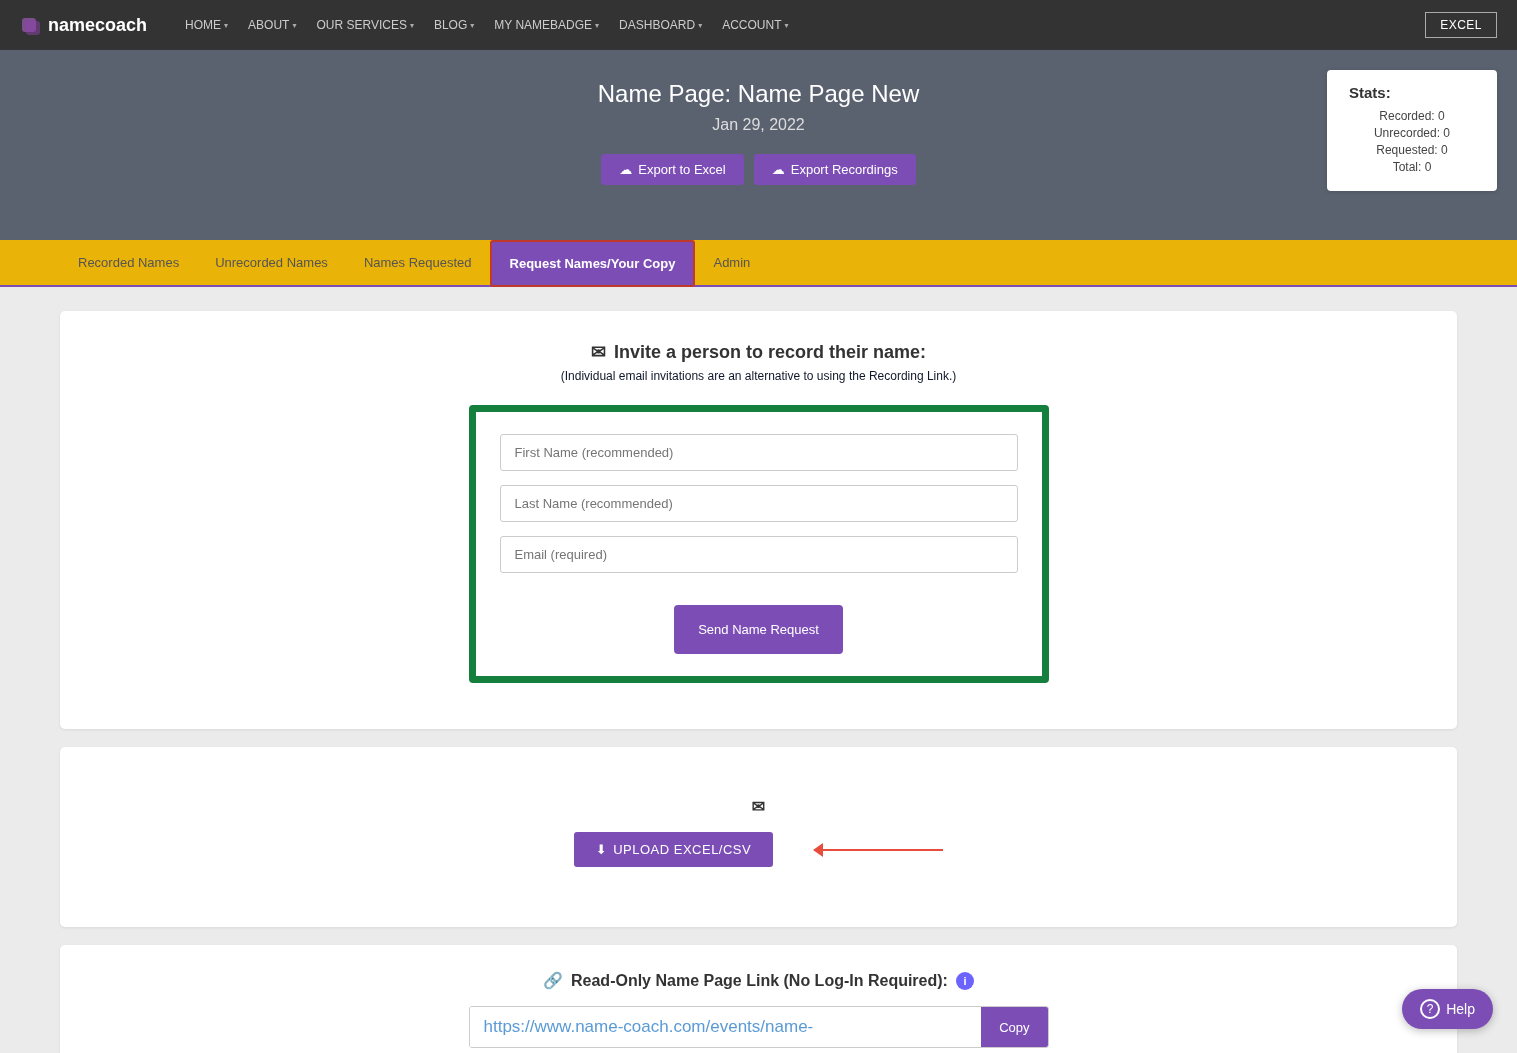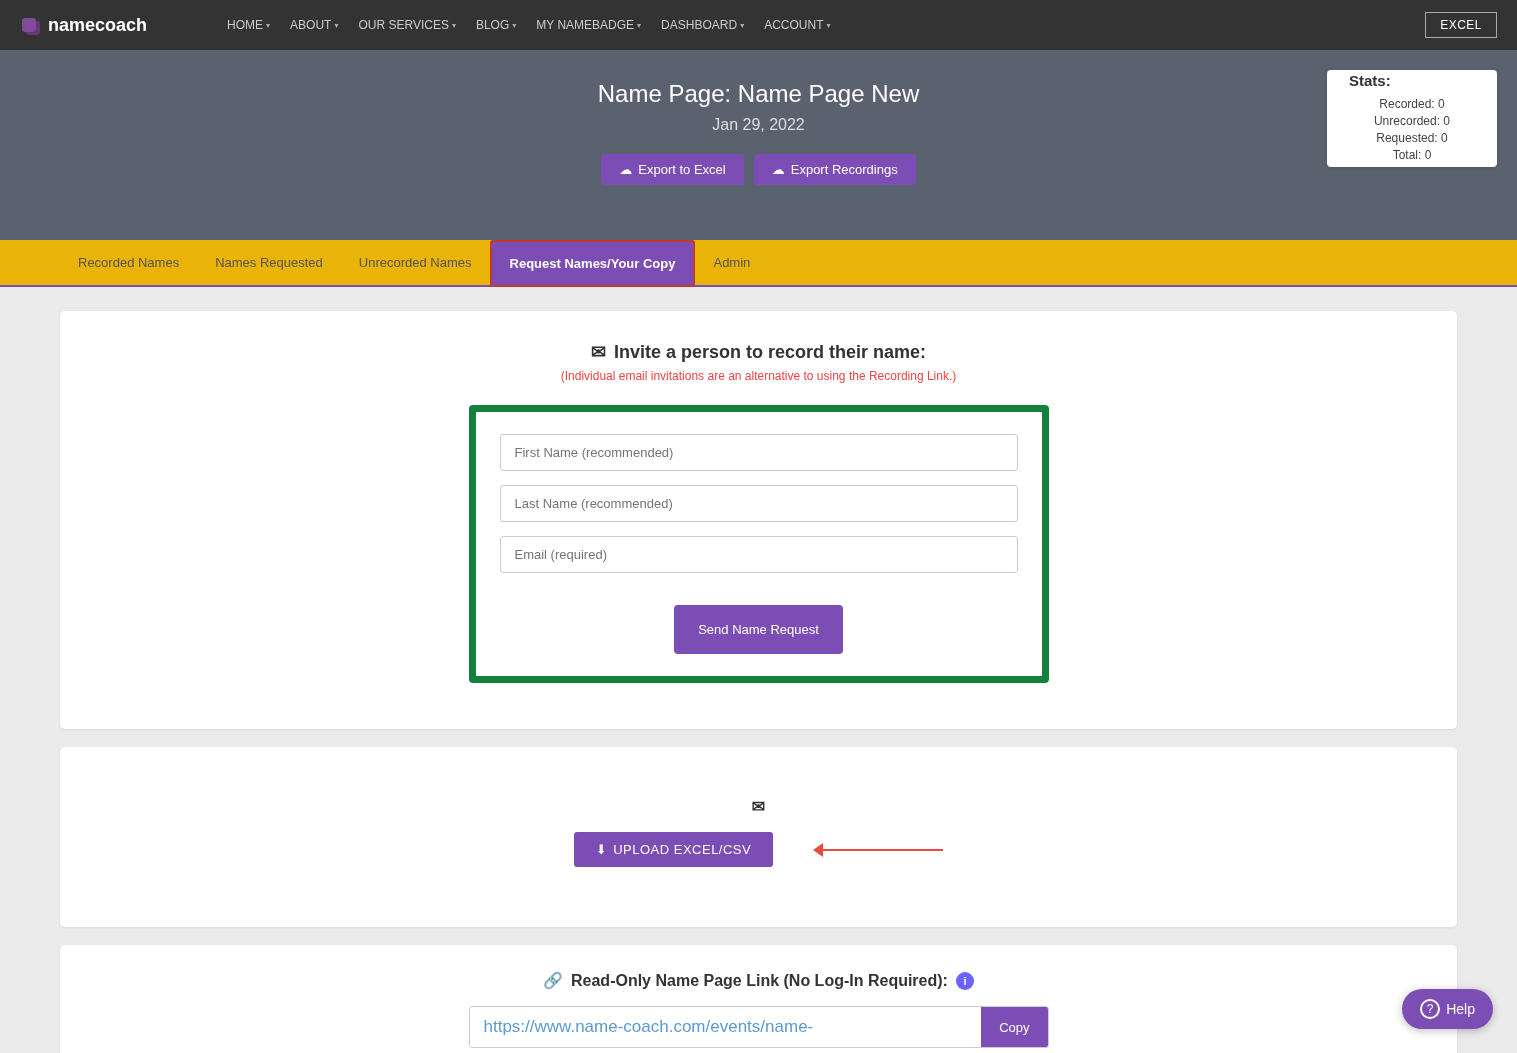--- a/index.html
+++ b/index.html
@@ -25,21 +25,20 @@
     }
     .navbar-logo .logo-icon {
       width: 22px;
       height: 22px;
     }
     .nav-links {
       display: flex;
       align-items: flex-start;
       gap: 4px;
       flex: 1;
-      margin-left: 42px;
     }
     .nav-link {
       color: #ccc;
       font-size: 12px;
       padding: 6px 8px;
       cursor: pointer;
       text-decoration: none;
       display: flex;
       align-items: center;
       gap: 3px;
@@ -95,21 +94,21 @@
       gap: 6px;
     }
 
     
     .stats-box {
       position: absolute;
       top: 20px;
       right: 20px;
       background: white;
       border-radius: 4px;
-      padding: 2px 22px;
+      padding: 14px 22px;
       min-width: 170px;
       box-shadow: 0 1px 4px rgba(0,0,0,0.15);
     }
     .stats-box h3 {
       font-size: 15px;
       color: #333;
       margin-bottom: 8px;
       text-align: left;
     }
     .stats-box .stat-line {
@@ -164,21 +163,21 @@
       justify-content: center;
       gap: 8px;
       font-size: 18px;
       font-weight: bold;
       color: #333;
       margin-bottom: 6px;
     }
     .card-subtitle {
       text-align: center;
       font-size: 12px;
-      color: #ef4444;
+      color: #0f172a;
       margin-bottom: 22px;
     }
 
     
     .inner-form-card {
       border: 7px solid #15803d;
       border-radius: 4px;
       padding: 22px 24px;
       max-width: 580px;
       margin: 0 auto 16px;
@@ -399,22 +398,22 @@
     </div>
     <div class="stat-line">
       <span>Total:</span>
       <span>0</span>
     </div>
   </div>
 </div>
 
 <div class="tabs-section">
   <button class="tab">Recorded Names</button>
+  <button class="tab">Unrecorded Names</button>
   <button class="tab">Names Requested</button>
-  <button class="tab">Unrecorded Names</button>
   <button class="tab active-tab">Request Names/Your Copy</button>
   <button class="tab">Admin</button>
 </div>
 
 <div class="main-content">
 
   <div class="card">
     <div class="card-title">
       <span>✉</span>
       <span>Invite a person to record their name:</span>

